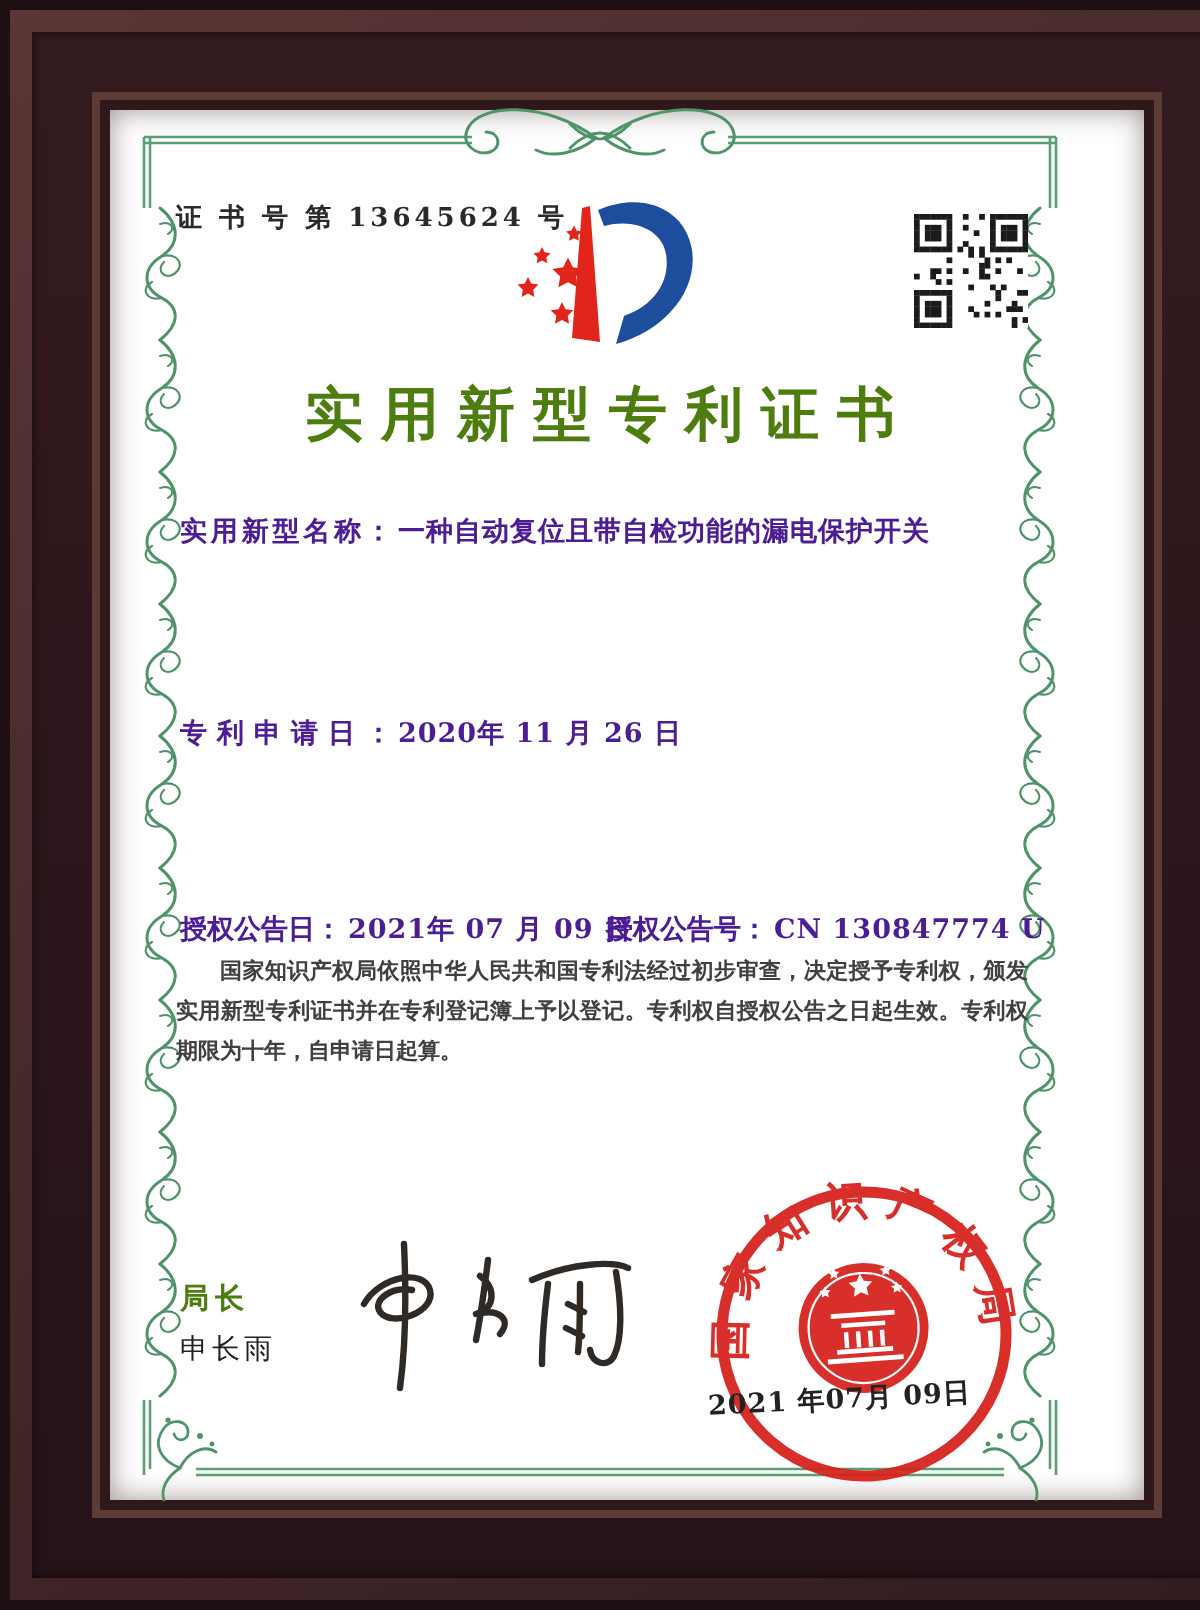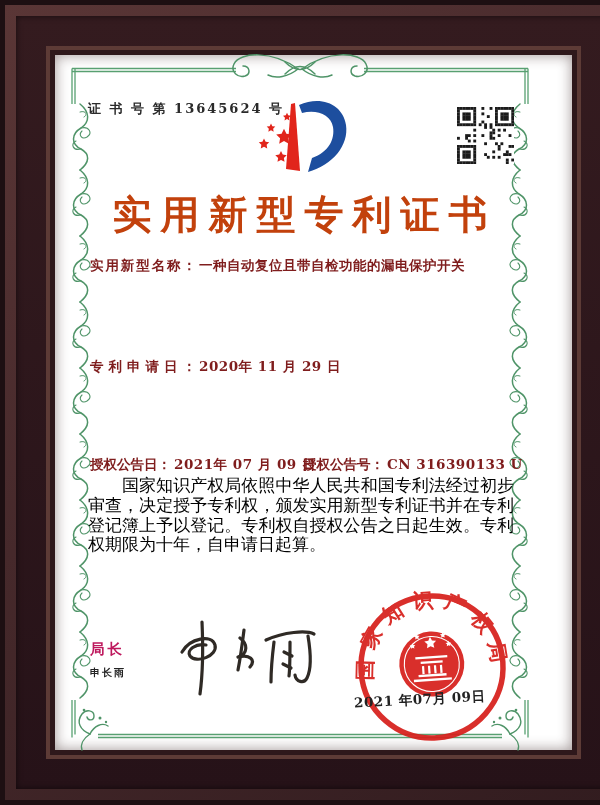--- a/index.html
+++ b/index.html
@@ -9,31 +9,31 @@
   .f-a{position:absolute;inset:0;background:#1d0f12;}
   .f-b{position:absolute;inset:5px;background:linear-gradient(145deg,#5a3636 0%,#46292b 45%,#321c1f 100%);}
   .f-c{position:absolute;inset:16px;background:linear-gradient(180deg,#341b1f,#261218);box-shadow:inset 0 0 6px rgba(0,0,0,.6);}
   .f-d{position:absolute;inset:46px;background:#5d3b36;}
   .f-e{position:absolute;inset:50px;background:#2e181b;}
   .mat{position:absolute;inset:55px;background:#ffffff;box-shadow:inset 0 0 14px rgba(40,15,15,.45);}
   .border-svg{position:absolute;left:0;top:0;pointer-events:none;}
   .cert-no{position:absolute;left:88px;top:100px;font-size:13px;font-weight:600;color:#2a2a2a;letter-spacing:2px;}
   .logo{position:absolute;left:238px;top:92px;}
   .qr{position:absolute;left:457px;top:107px;background:#fff;}
-  .title{position:absolute;left:0;top:188px;width:600px;text-align:center;font-size:39px;font-weight:700;
-         color:#c2410c;letter-spacing:9px;text-indent:9px;}
-  .frow{position:absolute;left:90px;width:430px;font-size:13.5px;font-weight:600;color:#7f1d1d;white-space:nowrap;}
+  .title{position:absolute;left:0;top:188px;width:600px;text-align:center;font-size:29px;font-weight:700;
+         color:#4d7c0f;letter-spacing:9px;text-indent:9px;}
+  .frow{position:absolute;left:90px;width:430px;font-size:13.5px;font-weight:600;color:#4c1d95;white-space:nowrap;}
   .flabel{display:inline-block;width:106px;text-align:justify;text-align-last:justify;vertical-align:top;}
   .fvalue{margin-left:3px;letter-spacing:.5px;}
   .grant2{position:absolute;left:213px;top:0;}
-  .paras{position:absolute;left:88px;top:476px;width:426px;font-size:17px;line-height:19.8px;
-         color:#000000;text-align:justify;font-weight:400;}
+  .paras{position:absolute;left:88px;top:476px;width:426px;font-size:11px;line-height:19.8px;
+         color:#404040;text-align:justify;font-weight:700;}
   .paras p{margin:0;text-indent:2em;}
-  .signer-title{position:absolute;left:90px;top:640px;font-size:14.5px;font-weight:700;color:#be185d;letter-spacing:3px;}
-  .signer-name{position:absolute;left:90px;top:666px;font-size:10px;font-weight:700;color:#222;letter-spacing:2px;}
+  .signer-title{position:absolute;left:90px;top:640px;font-size:14.5px;font-weight:700;color:#4d7c0f;letter-spacing:3px;}
+  .signer-name{position:absolute;left:90px;top:666px;font-size:14px;font-weight:400;color:#222;letter-spacing:2px;}
   .signature{position:absolute;left:168px;top:610px;}
   .seal{position:absolute;left:347px;top:582px;}
   .seal-date{position:absolute;left:354px;top:691px;font-size:13.5px;font-weight:600;color:#222;
              letter-spacing:.5px;transform:rotate(-3deg);white-space:nowrap;}
 </style>
 </head>
 <body>
 
 <svg width="0" height="0" style="position:absolute" aria-hidden="true">
   <defs>
@@ -270,27 +270,27 @@
       <rect x="13.50" y="54.00" width="2.85" height="2.85" fill="#1b1b1b"></rect>
       <rect x="16.20" y="54.00" width="2.85" height="2.85" fill="#1b1b1b"></rect>
     </svg>
 
   <div class="title">实用新型专利证书</div>
 
   <div class="frow" style="top:257px">
     <span class="flabel">实用新型名称：</span><span class="fvalue">一种自动复位且带自检功能的漏电保护开关</span>
   </div>
   <div class="frow" style="top:358px">
-    <span class="flabel">专利申请日：</span><span class="fvalue">2020年 11 月 29 日</span>
+    <span class="flabel">专利申请日：</span><span class="fvalue">2020年 11 月 26 日</span>
   </div>
 
   <div class="frow" style="top:456px">
     <span>授权公告日：</span><span class="fvalue">2021年 07 月 09 日</span>
     <span class="grant2">
-      <span>授权公告号：</span><span class="fvalue">CN 316390133 U</span>
+      <span>授权公告号：</span><span class="fvalue">CN 130847774 U</span>
     </span>
   </div>
 
   <div class="paras">
     <p>国家知识产权局依照中华人民共和国专利法经过初步审查，决定授予专利权，颁发实用新型专利证书并在专利登记簿上予以登记。专利权自授权公告之日起生效。专利权期限为十年，自申请日起算。</p>
   </div>
 
   <div class="signer-title">局长</div>
   <div class="signer-name">申长雨</div>
 

